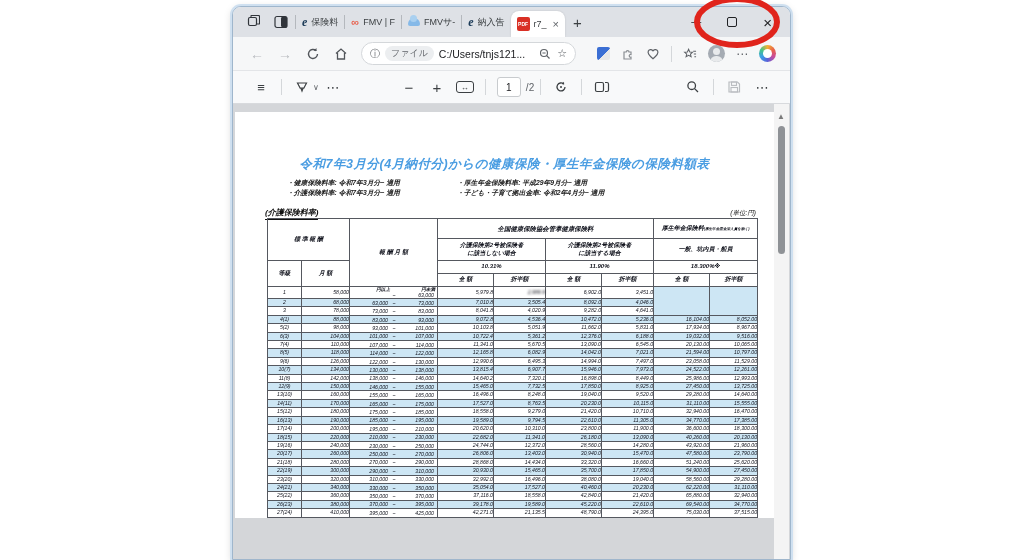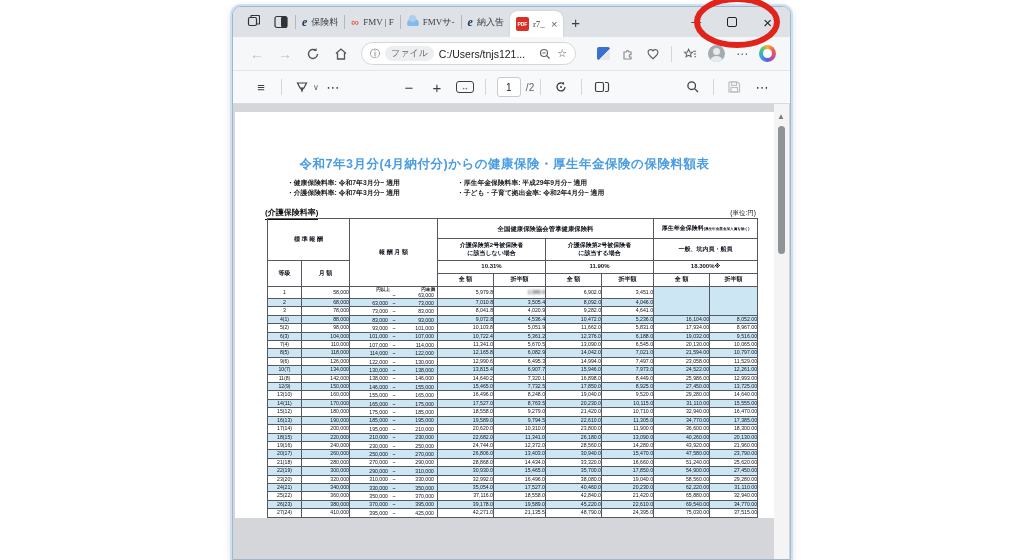--- a/index.html
+++ b/index.html
@@ -12,21 +12,21 @@
     border-radius:9px 9px 0 0; background:#fff; border:1px solid #9fb6cc;
     box-shadow:0 0 0 2px #cfe0f0, 0 2px 8px rgba(0,0,0,.18); overflow:hidden; }
 
   
   .tabbar { position:absolute; left:0; top:0; width:100%; height:30px; background:#dee1e6;
     display:flex; align-items:center; padding:0 6px; }
   .tabbar .sysicon { width:22px; height:22px; display:flex; align-items:center; justify-content:center;
     color:#30343a; font-size:13px; margin:0 3px; border-radius:4px; }
   .tab { display:flex; align-items:center; gap:4px; height:22px; padding:0 6px; max-width:62px;
     color:#3c4043; font-size:9px; white-space:nowrap; overflow:hidden; position:relative; }
-  .tab .tlabel { overflow:hidden; text-overflow:clip; white-space:nowrap;font-family:Liberation Serif, serif; }
+  .tab .tlabel { overflow:hidden; text-overflow:clip; white-space:nowrap; }
   .tab-sep { width:1px; height:14px; background:#b4b8bd; }
   .tab.active { background:#fff; border-radius:8px 8px 0 0; height:26px; margin-top:4px;
     max-width:80px; box-shadow:0 0 2px rgba(0,0,0,.15); }
   .favicon-e { font-family:"Liberation Serif",serif; font-weight:bold; font-style:italic;
     color:#1b3a57; font-size:12px; line-height:1; }
   .favicon-inf { color:#e8604c; font-size:11px; font-weight:bold; line-height:1; }
   .favicon-cloud { width:12px; height:8px; background:#85b9e8; border-radius:6px 6px 2px 2px; position:relative; }
   .favicon-cloud:before { content:""; position:absolute; left:2px; top:-3px; width:7px; height:7px;
     background:#a9d0f0; border-radius:50%; }
   .favicon-pdf { width:13px; height:14px; background:#d93025; border-radius:2px; color:#fff;
@@ -69,21 +69,21 @@
   .page-box { width:24px; height:20px; background:#fff; border:1px solid #c8cbce; border-radius:3px;
     display:flex; align-items:center; justify-content:center; font-size:10px; color:#202124; margin:0 5px; }
   .page-total { font-size:10px; color:#5f6368; }
   .fitw { width:18px; height:12px; border:1.3px solid #3c4043; border-radius:3px; display:flex;
     align-items:center; justify-content:center; font-size:8px; }
   .grayed { color:#b9bcc0 !important; }
   .pdfbar .grow { flex:1; }
 
   
   .pdf-area { position:absolute; left:0; top:97px; width:100%; height:457px; background:#d4d6d9; }
-  .pdf-page { position:absolute; left:2px; top:8px; width:539px; height:406px; background:#fff; overflow:hidden; }
+  .pdf-page { position:absolute; left:2px; top:8px; width:539px; height:406px; background:#fff; overflow:hidden;font-style:italic; }
   .scrollbar { position:absolute; right:1px; top:0; width:15px; height:100%; background:#f4f4f4; }
   .scroll-up { position:absolute; top:8px; left:3px; font-size:8px; color:#7a7a7a; }
   .scroll-thumb { position:absolute; top:22px; left:4px; width:7px; height:128px; background:#8f9296; border-radius:4px; }
 
   
   .doc-title { position:absolute; left:0; top:44px; width:100%; text-align:center;
     font-size:12.5px; font-weight:bold; color:#4a9de2; letter-spacing:.5px; }
   .doc-notes { position:absolute; left:52px; top:66px; font-size:6.8px; font-weight:bold; color:#222;
     line-height:1.5; }
   .doc-notes .col2 { position:absolute; left:170px; top:0; width:260px; }

